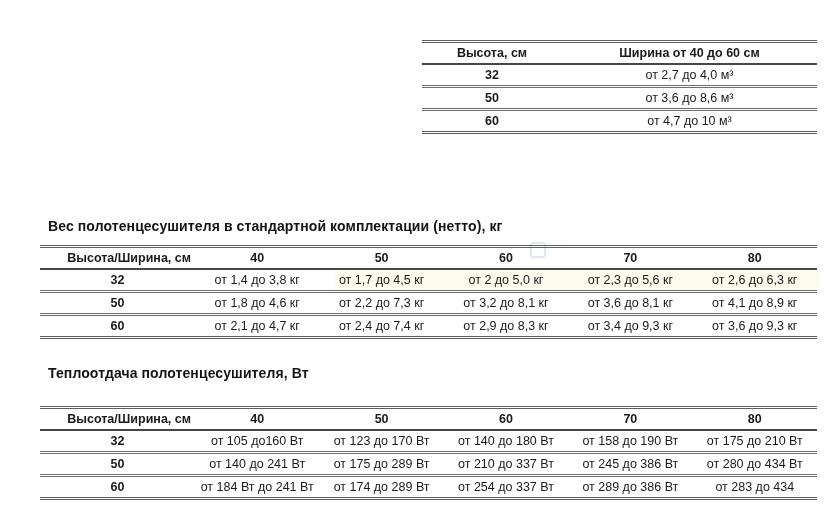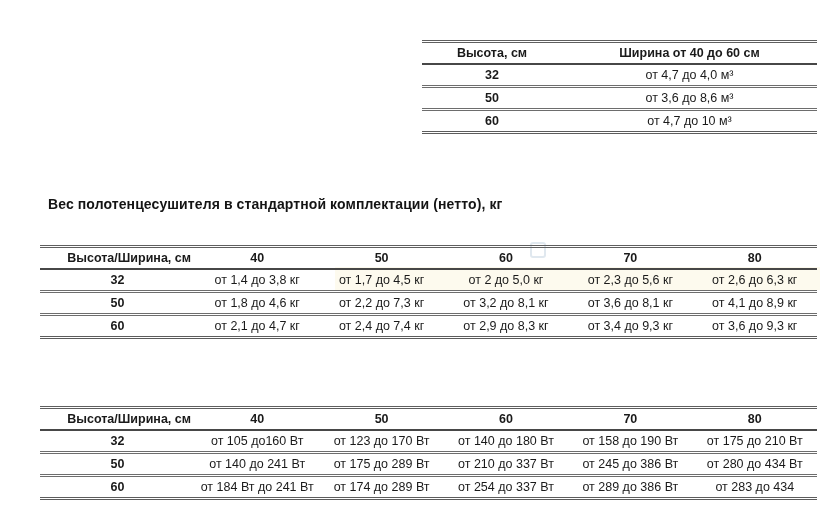--- a/index.html
+++ b/index.html
@@ -15,21 +15,21 @@
 
   .tbl-title {
     position: absolute;
     font-size: 14px;
     font-weight: bold;
     color: #141414;
     white-space: nowrap;
     letter-spacing: 0.1px;
   }
   #volume-title { left: 428px; top: 6px; }
-  #weight-title { left: 48px;  top: 196px; text-align: center; }
+  #weight-title { left: 48px;  top: 218px; text-align: center; }
   #heat-title   { left: 48px;  top: 365px; }
 
   table.tbl {
     position: absolute;
     border-collapse: collapse;
     table-layout: fixed;
   }
   #volume-table { left: 422px; top: 40px;  width: 395px; }
   #weight-table { left: 40px;  top: 245px; width: 777px; }
   #heat-table   { left: 40px;  top: 406px; width: 777px; }
@@ -97,21 +97,21 @@
       </colgroup>
     <thead>
       <tr>
         <th>Высота, см</th>
         <th>Ширина от 40 до 60 см</th>
       </tr>
     </thead>
     <tbody>
       <tr>
         <td class="rowhead">32</td>
-        <td>от 4,7 до 4,0 м³</td>
+        <td>от 2,7 до 4,0 м³</td>
       </tr>
       <tr>
         <td class="rowhead">50</td>
         <td>от 3,6 до 8,6 м³</td>
       </tr>
       <tr>
         <td class="rowhead">60</td>
         <td>от 4,7 до 10 м³</td>
       </tr>
     </tbody>
@@ -158,20 +158,21 @@
         <td class="rowhead">60</td>
         <td>от 2,1 до 4,7 кг</td>
         <td>от 2,4 до 7,4 кг</td>
         <td>от 2,9 до 8,3 кг</td>
         <td>от 3,4 до 9,3 кг</td>
         <td>от 3,6 до 9,3 кг</td>
       </tr>
     </tbody>
   </table>
 
+  <div class="tbl-title" id="heat-title">Теплоотдача полотенцесушителя, Вт</div>
   <table class="tbl" id="heat-table">
     <colgroup>
         <col style="width:155px">
         <col>
         <col>
         <col>
         <col>
         <col>
       </colgroup>
     <thead>

